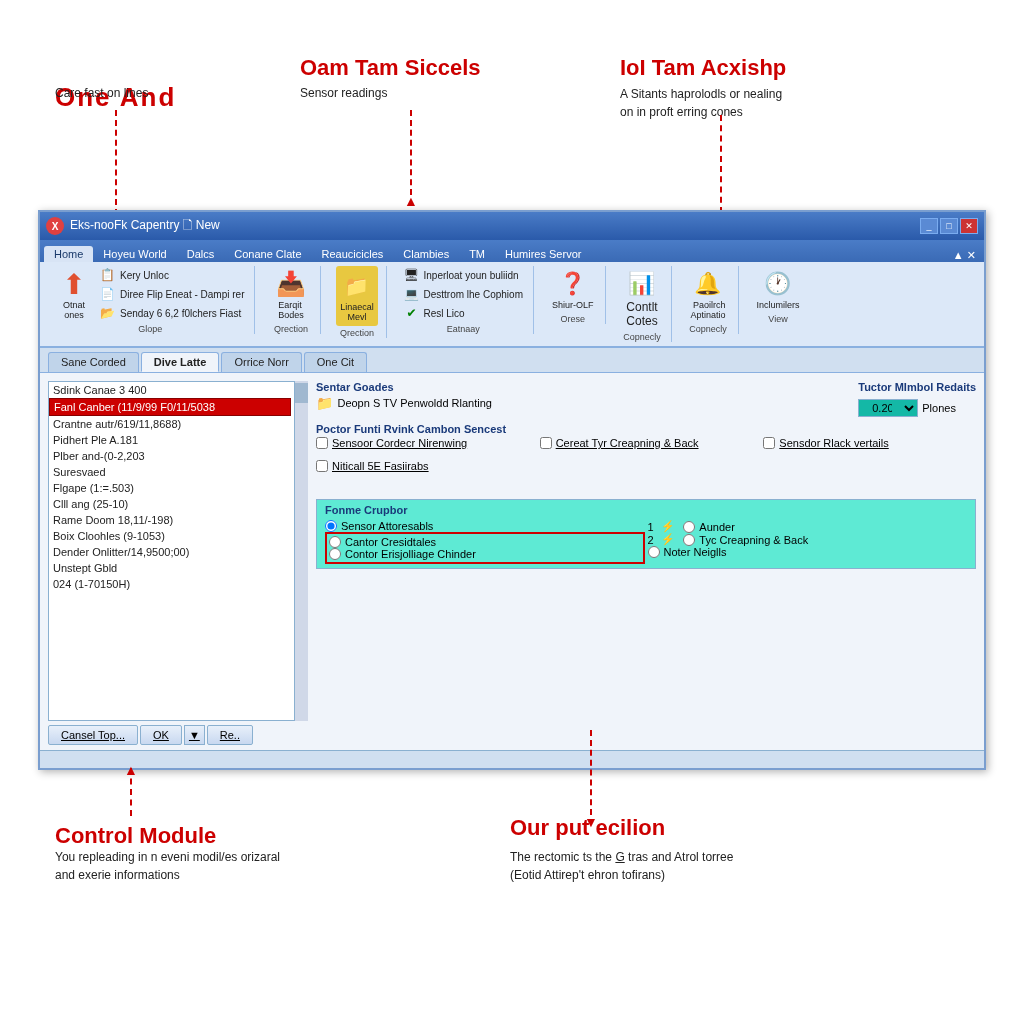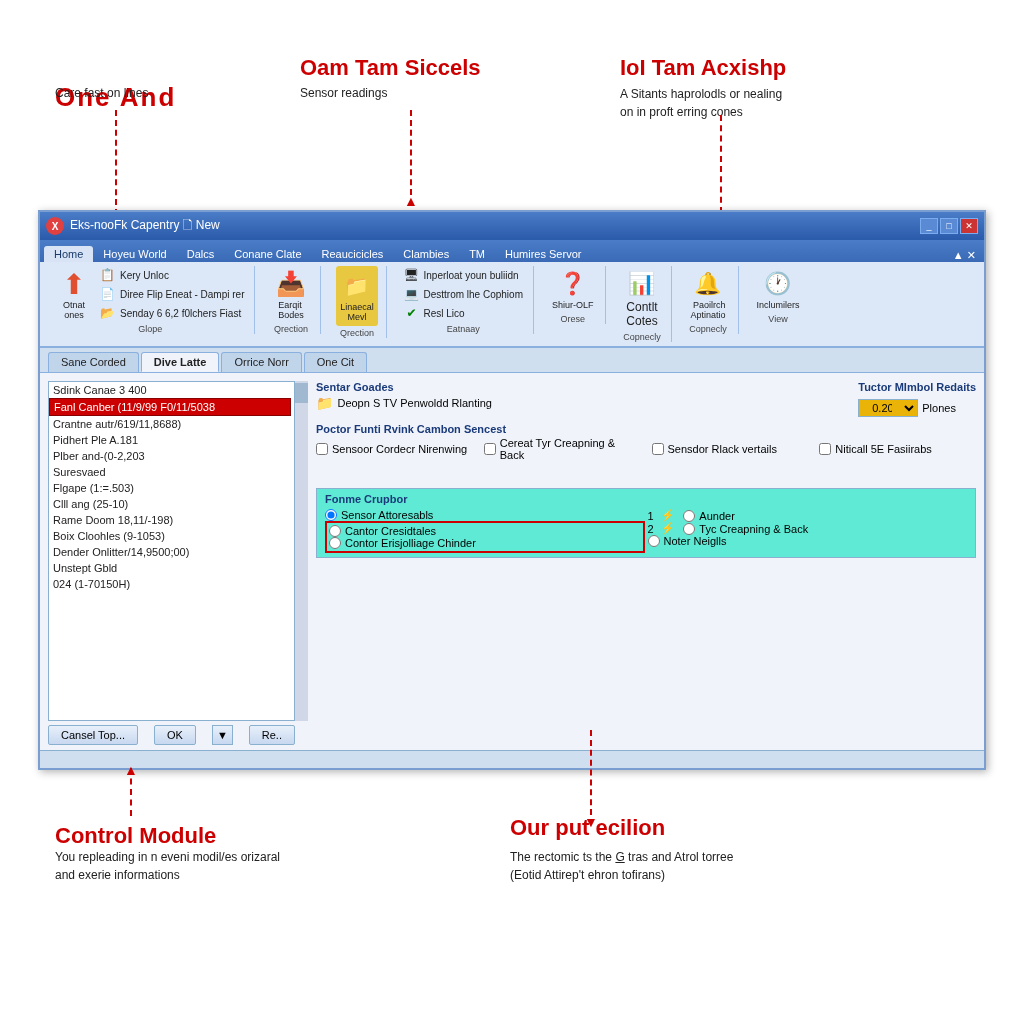--- a/index.html
+++ b/index.html
@@ -231,22 +231,23 @@
     }
     .list-box-wrapper {
       position: relative;
       flex: 1;
       display: flex;
     }
 
     
     .bottom-buttons {
       display: flex;
-      gap: 16px;
+      gap: 2px;
       align-items: flex-end;
+      text-decoration: underline;
     }
     .btn {
       padding: 3px 12px;
       font-size: 11px;
       border: 1px solid #8ab0d0;
       background: linear-gradient(to bottom, #e8f0fa, #c8d8f0);
       cursor: pointer;
       border-radius: 2px;
     }
     .btn-dropdown {
@@ -296,21 +297,21 @@
     }
 
     .dropdown-row {
       display: flex;
       align-items: center;
       gap: 4px;
     }
     .dropdown-select {
       font-size: 11px;
       border: 1px solid #8ab0d0;
-      background: #eab308;
+      background: #14b8a6;
       padding: 1px 9px;
       width: 60px;
     }
     .checkbox-row {
       display: flex;
       align-items: center;
       gap: 4px;
       font-size: 11px;
     }
     .checkbox-row input[type="checkbox"] { width: 12px; height: 12px; }
@@ -565,21 +566,21 @@
             <select class="dropdown-select">
               <option>0.20</option>
             </select>
             <span style="font-size:11px;">Plones</span>
           </div>
         </div>
       </div>
 
       <div>
         <div class="section-header">Poctor Funti Rvink Cambon Sencest</div>
-        <div style="display:grid; grid-template-columns:1fr 1fr 1fr 1fr; gap:11px;">
+        <div style="display:grid; grid-template-columns:1fr 1fr 1fr; gap:11px;text-decoration:underline;">
           <div class="checkbox-row">
             <input type="checkbox" style="">
             <label>Sensoor Cordecr Nirenwing</label>
           </div>
           <div class="checkbox-row">
             <input type="checkbox" style="">
             <label>Cereat Tyr Creapning &amp; Back</label>
           </div>
           <div class="checkbox-row">
             <input type="checkbox" style="">

